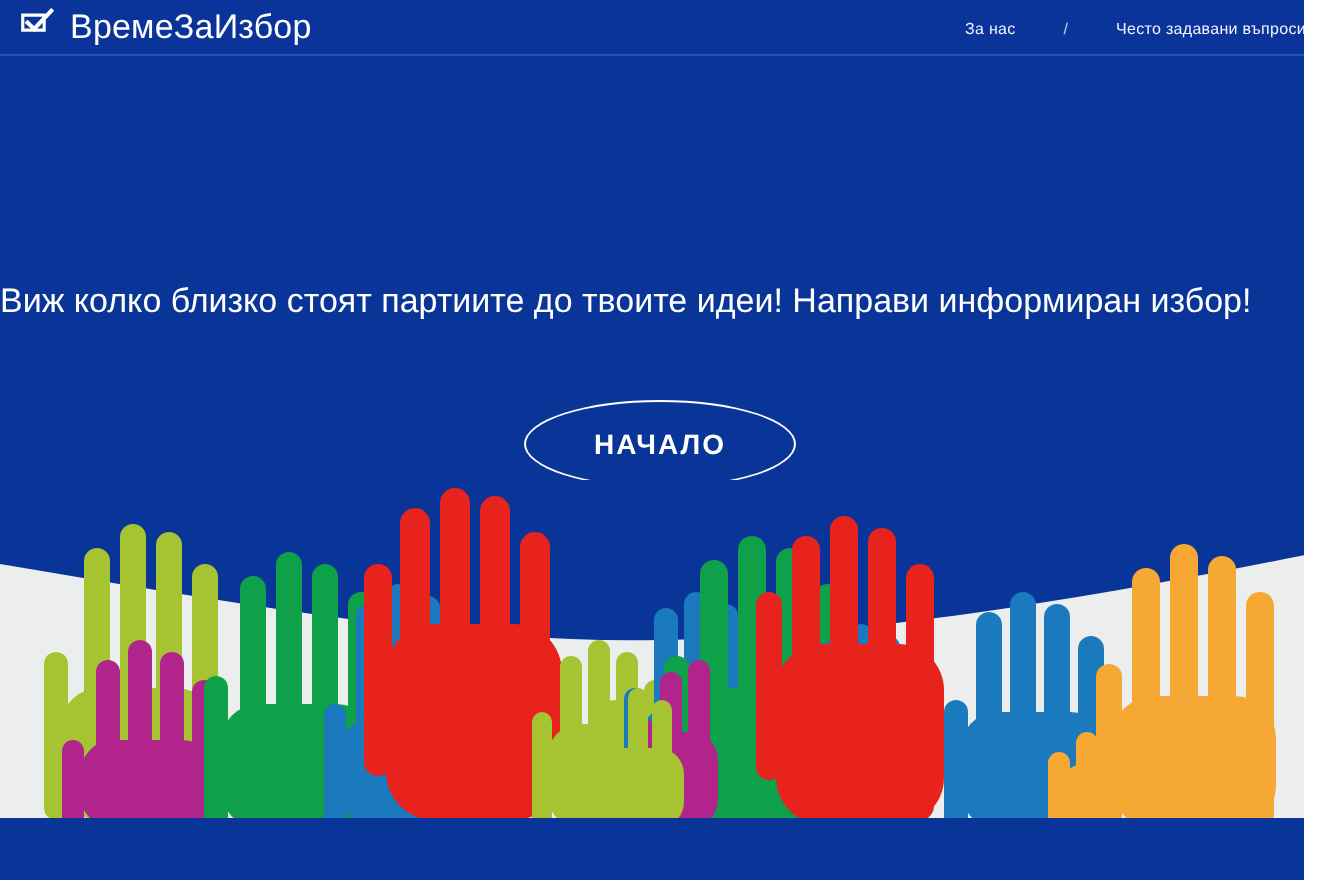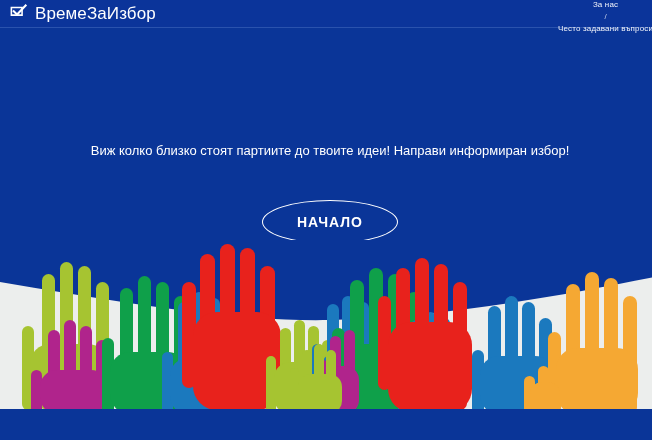--- a/index.html
+++ b/index.html
@@ -49,22 +49,21 @@
     line-height: 1;
     white-space: nowrap;
   }
   #nav {
     position: absolute;
     right: 7px;
     top: 0;
     height: 28px;
     display: flex;
     align-items: center;
-    gap: 3px;
-    flex-direction: column;
+    gap: 24px;
   }
   .nav-link {
     color: #f2f4fb;
     font-size: 8px;
     font-weight: 400;
     letter-spacing: 0.15px;
     white-space: nowrap;
     text-decoration: none;
     cursor: pointer;
   }
@@ -73,23 +72,22 @@
     font-size: 8px;
     user-select: none;
   }
 
   
   #hero-headline {
     position: absolute;
     left: 0;
     top: 140px;
     width: 660px;
-    text-align: center;
     color: #ffffff;
-    font-size: 13px;
+    font-size: 17px;
     font-weight: 400;
     line-height: 22px;
     white-space: nowrap;
   }
 
   #cta-wrap {
     position: absolute;
     left: 0;
     top: 200px;
     width: 660px;

